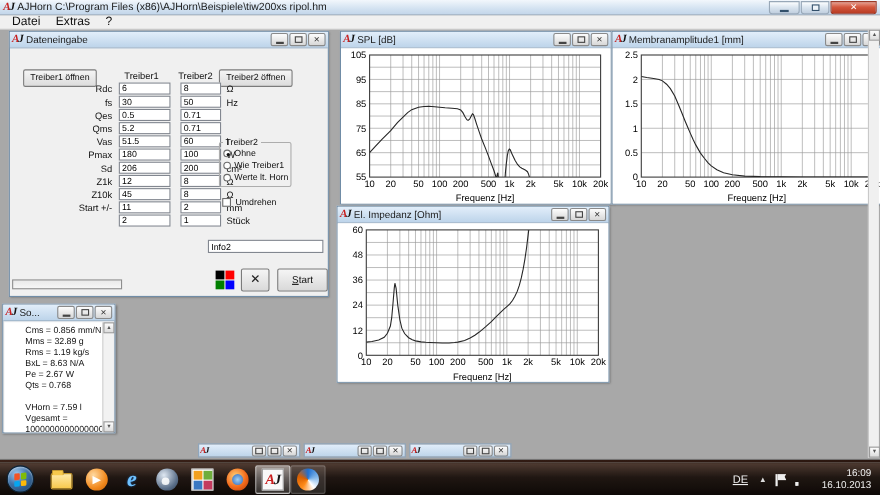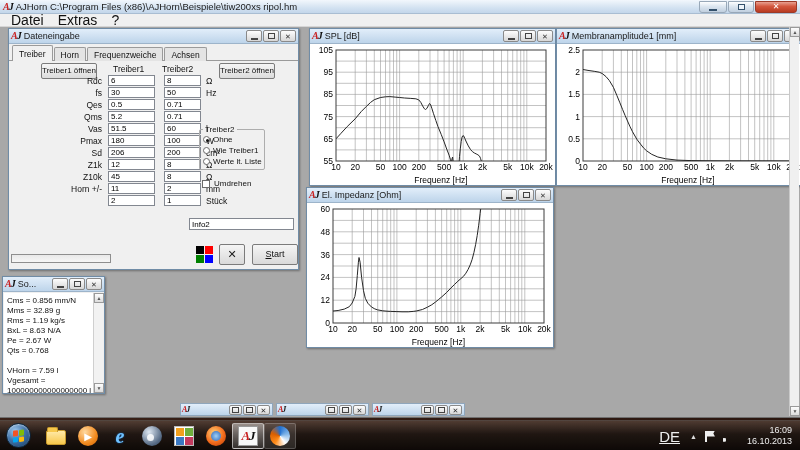--- a/index.html
+++ b/index.html
@@ -16,42 +16,42 @@
   .ajlogo { font-family:"Liberation Serif",serif; font-style:italic; font-weight:bold; font-size:10px; line-height:10px; letter-spacing:-1px; white-space:nowrap; }
   .ajlogo .a { color:#c81e1e; } .ajlogo .j { color:#111; }
   .win-controls { position:absolute; right:3px; top:1px; display:flex; }
   .wbtn { height:12px; border:1px solid #98a8b8; border-radius:0 0 3px 3px; margin-left:1px;
       background:linear-gradient(#fdfeff,#dce6f0 45%,#c0cfdf); display:flex; align-items:center; justify-content:center; }
   .wbtn.min { width:28px; } .wbtn.rest { width:26px; }
   .wbtn.close { width:42px; background:linear-gradient(#e8a091,#d3573e 45%,#b83b22); border-color:#9c3a28; color:#fff; font-size:8px; line-height:8px; }
   .glyph-minbar { width:8px; height:2px; background:#33506b; margin-top:5px; }
   .glyph-restore { width:7px; height:6px; border:1px solid #33506b; background:#eef4fa; }
   .menubar { position:absolute; left:0; top:14px; width:100%; height:13px; background:#f0f0f0; border-bottom:1px solid #d5d5d5; display:flex; align-items:center; padding-left:4px; }
-  .menu-item { font-size:14px; color:#111; padding:0 7px; }
+  .menu-item { font-size:11px; color:#111; padding:0 7px; }
   #mdi { position:absolute; left:0; top:27px; width:800px; height:390px; background:#a8a8a8; overflow:hidden; }
 
   
   .cwin { position:absolute; background:#f0f0f0; border:1px solid #708ca6; box-shadow:1px 1px 2px rgba(0,0,0,.35); }
   .ctitle { height:15px; background:linear-gradient(#e2eefa,#bdd4ea); border-bottom:1px solid #9db4ca;
       display:flex; align-items:center; padding:0 2px; position:relative; }
   .ctitle .ct-text { font-size:9px; color:#1a1a1a; margin-left:3px; white-space:nowrap; overflow:hidden; }
   .cbtns { position:absolute; right:2px; top:1px; display:flex; }
   .cbtn { width:16px; height:12px; background:linear-gradient(#fdfdfd,#d7d7d7); border:1px solid #8a8a8a; border-radius:2px;
       margin-left:1px; display:flex; align-items:center; justify-content:center; font-size:7px; color:#333; line-height:7px; }
   .cbtn .bar { width:7px; height:2px; background:#444; margin-top:6px; }
   .cbtn .box { width:7px; height:6px; border:1px solid #444; }
   .cbody { position:relative; background:#fff; }
 
   
   #dateneingabe { left:8px; top:1px; width:291px; height:242px; }
   .tabstrip { position:absolute; left:0; top:16px; width:100%; height:16px; display:flex; padding-left:3px; border-bottom:1px solid #9a9a9a; background:#f0f0f0; }
   .tab { font-size:8.5px; padding:2px 6px 0 6px; border:1px solid #9a9a9a; border-bottom:none; border-radius:2px 2px 0 0; margin-right:1px; background:#e4e4e4; color:#111; height:14px; margin-top:2px; }
   .tab.active { background:#f0f0f0; height:16px; margin-top:0; position:relative; z-index:2; padding-top:3px; }
   .de-body { position:absolute; left:0; top:32px; width:100%; height:210px; font-size:8.5px; }
-  .de-btn { position:absolute; height:16px; width:56px; background:linear-gradient(#f5f5f5,#dcdcdc); border:1px solid #7b7b7b; border-radius:2px; font-size:8px; text-align:center; line-height:14px; color:#111;margin-left:20px; }
+  .de-btn { position:absolute; height:16px; width:67px; background:linear-gradient(#f5f5f5,#dcdcdc); border:1px solid #7b7b7b; border-radius:2px; font-size:8px; text-align:center; line-height:14px; color:#111; }
   .colhead { position:absolute; top:3px; font-size:8.5px; color:#111; }
   #de-rows { position:absolute; left:0; top:14px; width:100%; }
   .de-row { position:relative; height:12px; }
   .de-label { position:absolute; right:196px; top:1px; font-size:8.5px; color:#111; white-space:nowrap; }
   .de-input { position:absolute; height:11px; border:1px solid #828790; background:#fff; font-size:8px; padding:0 2px; font-family:"Liberation Sans",sans-serif; }
   .de-in1 { left:99px; width:47px; } .de-in2 { left:155px; width:37px; }
   .de-unit { position:absolute; left:197px; top:1px; font-size:8.5px; color:#111; }
   .groupbox { position:absolute; left:190px; top:64px; width:66px; height:45px; border:1px solid #adadad; border-radius:2px; }
   .groupbox legend { font-size:8px; margin-left:3px; padding:0 2px; color:#111; }
   .radio-row { display:flex; align-items:center; height:11px; padding-left:3px; }
@@ -70,21 +70,21 @@
   
   #spl-window { left:309px; top:1px; width:247px; height:158px; }
   #membrane-window { left:556px; top:1px; width:247px; height:158px; }
   #impedance-window { left:306px; top:160px; width:248px; height:161px; }
   .chart { width:245px; height:141px; }
   #impedance-window .chart { width:246px; height:144px; }
 
   
   #results-window { left:2px; top:249px; width:103px; height:118px; }
   #results-body { position:absolute; left:1px; top:16px; width:91px; height:100px; background:#fff; padding:3px 0 0 3px; overflow:hidden; }
-  .res-line { font-size:8px; line-height:10px; color:#111; white-space:nowrap; }
+  .res-line { font-size:8px; line-height:10px; color:#111; white-space:nowrap;margin-left:16px; }
   .mini-scroll { position:absolute; right:1px; top:16px; width:10px; height:100px; background:#f2f2f2; border-left:1px solid #cfcfcf; }
   .sarrow { position:absolute; left:0; width:10px; height:10px; background:linear-gradient(#fdfdfd,#dcdcdc); border:1px solid #9a9a9a; font-size:5px; text-align:center; line-height:9px; color:#555; }
 
   
   .minibar { position:absolute; top:376px; width:93px; height:13px; background:linear-gradient(#e2eefa,#bdd4ea); border:1px solid #8fa6bc; display:flex; align-items:center; padding:0 1px; }
   .minibar .cbtns { top:1px; } .minibar .cbtn { width:13px; height:10px; }
 
   
   .vscroll { position:absolute; right:1px; top:0; width:10px; height:389px; background:#f0f0f0; border-left:1px solid #c9c9c9; }
   .vscroll .sarrow.up { top:0; } .vscroll .sarrow.down { bottom:0; top:auto; }
@@ -109,21 +109,21 @@
   .ic-ie { color:#6fc2ff; font-family:"Liberation Serif",serif; font-style:italic; font-weight:bold; font-size:20px; line-height:20px; text-align:center; text-shadow:0 0 2px #1b5fa8; }
   .ic-steam { border-radius:50%; background:radial-gradient(circle at 35% 30%,#dfe8f2,#5a6e88 65%,#2e3d52); }
   .ic-steam::after { content:""; position:absolute; left:5px; top:8px; width:7px; height:7px; border-radius:50%; background:#fff; opacity:.85; }
   .ic-photos { background:#fff; border:1px solid #bbb; display:grid; grid-template-columns:8px 8px; grid-gap:1px; padding:1px; }
   .ic-photos i { height:8px; }
   .ic-ff { border-radius:50%; background:radial-gradient(circle at 40% 35%,#ffd27a,#f26a1b 55%,#b33a05); }
   .ic-ff::after { content:""; position:absolute; left:5px; top:5px; width:10px; height:10px; border-radius:50%; background:radial-gradient(#9fd0f5,#2a63b8); }
   .ic-aj { background:#f8f8f8; border:1px solid #999; display:flex; align-items:center; justify-content:center; }
   .ic-swirl { border-radius:50%; background:conic-gradient(#1f6fd0,#7fb4e8,#ffffff,#ff8c1a,#d95f00,#1f6fd0); }
   .tray { position:absolute; right:4px; top:0; height:30px; display:flex; align-items:center; color:#eee; }
-  .tray-lang { font-size:15px; padding:0 6px;text-decoration:underline; }
+  .tray-lang { font-size:10px; padding:0 6px;text-decoration:underline; }
   .tray-caret { font-size:7px; color:#ddd; padding:0 4px; }
   .tray-flag { width:10px; height:11px; position:relative; margin:0 4px; }
   .tray-flag::before { content:""; position:absolute; left:0; top:0; width:2px; height:11px; background:#eee; }
   .tray-flag::after { content:""; position:absolute; left:2px; top:0; width:8px; height:6px; background:#eee; clip-path:polygon(0 0,100% 0,80% 50%,100% 100%,0 100%); }
   .tray-net { width:12px; height:11px; margin:0 4px; background:linear-gradient(to top,#eee,#eee); clip-path:polygon(0 70%,25% 70%,25% 100%,0 100%); position:relative; }
   .tray-net i { position:absolute; bottom:0; width:2.5px; background:#eee; }
   .clock { text-align:right; font-size:9px; line-height:11px; padding-left:8px; padding-right:4px; }
 </style>
 </head>
 <body>
@@ -162,26 +162,20 @@
                 <div class="bar"></div>
               </div>
             <div class="cbtn">
                 <div class="box"></div>
               </div>
             <div class="cbtn">
                 <span>✕</span>
               </div>
           </div>
         </div>
-        <div class="tabstrip" id="de-tabs">
-            <div class="tab active">Treiber</div>
-            <div class="tab">Horn</div>
-            <div class="tab">Frequenzweiche</div>
-            <div class="tab">Achsen</div>
-          </div>
         <div class="de-body">
           <div class="de-btn" style="left:12px; top:2px;">Treiber1 öffnen</div>
           <div class="de-btn" style="left:190px; top:2px;">Treiber2 öffnen</div>
           <span class="colhead" style="left:104px;">Treiber1</span>
           <span class="colhead" style="left:153px;">Treiber2</span>
           <div id="de-rows">
               <div class="de-row">
                 <span class="de-label">Rdc</span>
                 <input class="de-input de-in1" value="6" style="">
                 <input class="de-input de-in2" value="8" style="">
@@ -229,21 +223,21 @@
                 <input class="de-input de-in2" value="8" style="">
                 <span class="de-unit">Ω</span>
               </div>
               <div class="de-row">
                 <span class="de-label">Z10k</span>
                 <input class="de-input de-in1" value="45" style="">
                 <input class="de-input de-in2" value="8" style="">
                 <span class="de-unit">Ω</span>
               </div>
               <div class="de-row">
-                <span class="de-label">Horn +/-</span>
+                <span class="de-label">Start +/-</span>
                 <input class="de-input de-in1" value="11" style="">
                 <input class="de-input de-in2" value="2" style="">
                 <span class="de-unit">mm</span>
               </div>
               <div class="de-row">
                 <span class="de-label"></span>
                 <input class="de-input de-in1" value="2" style="">
                 <input class="de-input de-in2" value="1" style="">
                 <span class="de-unit">Stück</span>
               </div>
@@ -254,21 +248,21 @@
                 <div class="radio-row">
                   <span class="radio sel"></span>
                   <span class="radio-label">Ohne</span>
                 </div>
                 <div class="radio-row">
                   <span class="radio"></span>
                   <span class="radio-label">Wie Treiber1</span>
                 </div>
                 <div class="radio-row">
                   <span class="radio"></span>
-                  <span class="radio-label">Werte lt. Liste</span>
+                  <span class="radio-label">Werte lt. Horn</span>
                 </div>
               </div>
           </fieldset>
           <div class="checkbox-row">
             <div class="checkbox"></div>
             <span class="radio-label">Umdrehen</span>
           </div>
           <input class="de-input" style="left: 180px; top: 157px; width: 105px; height: 12px;" value="Info2">
           <div class="progress"></div>
           <div class="swatches" id="swatches">

